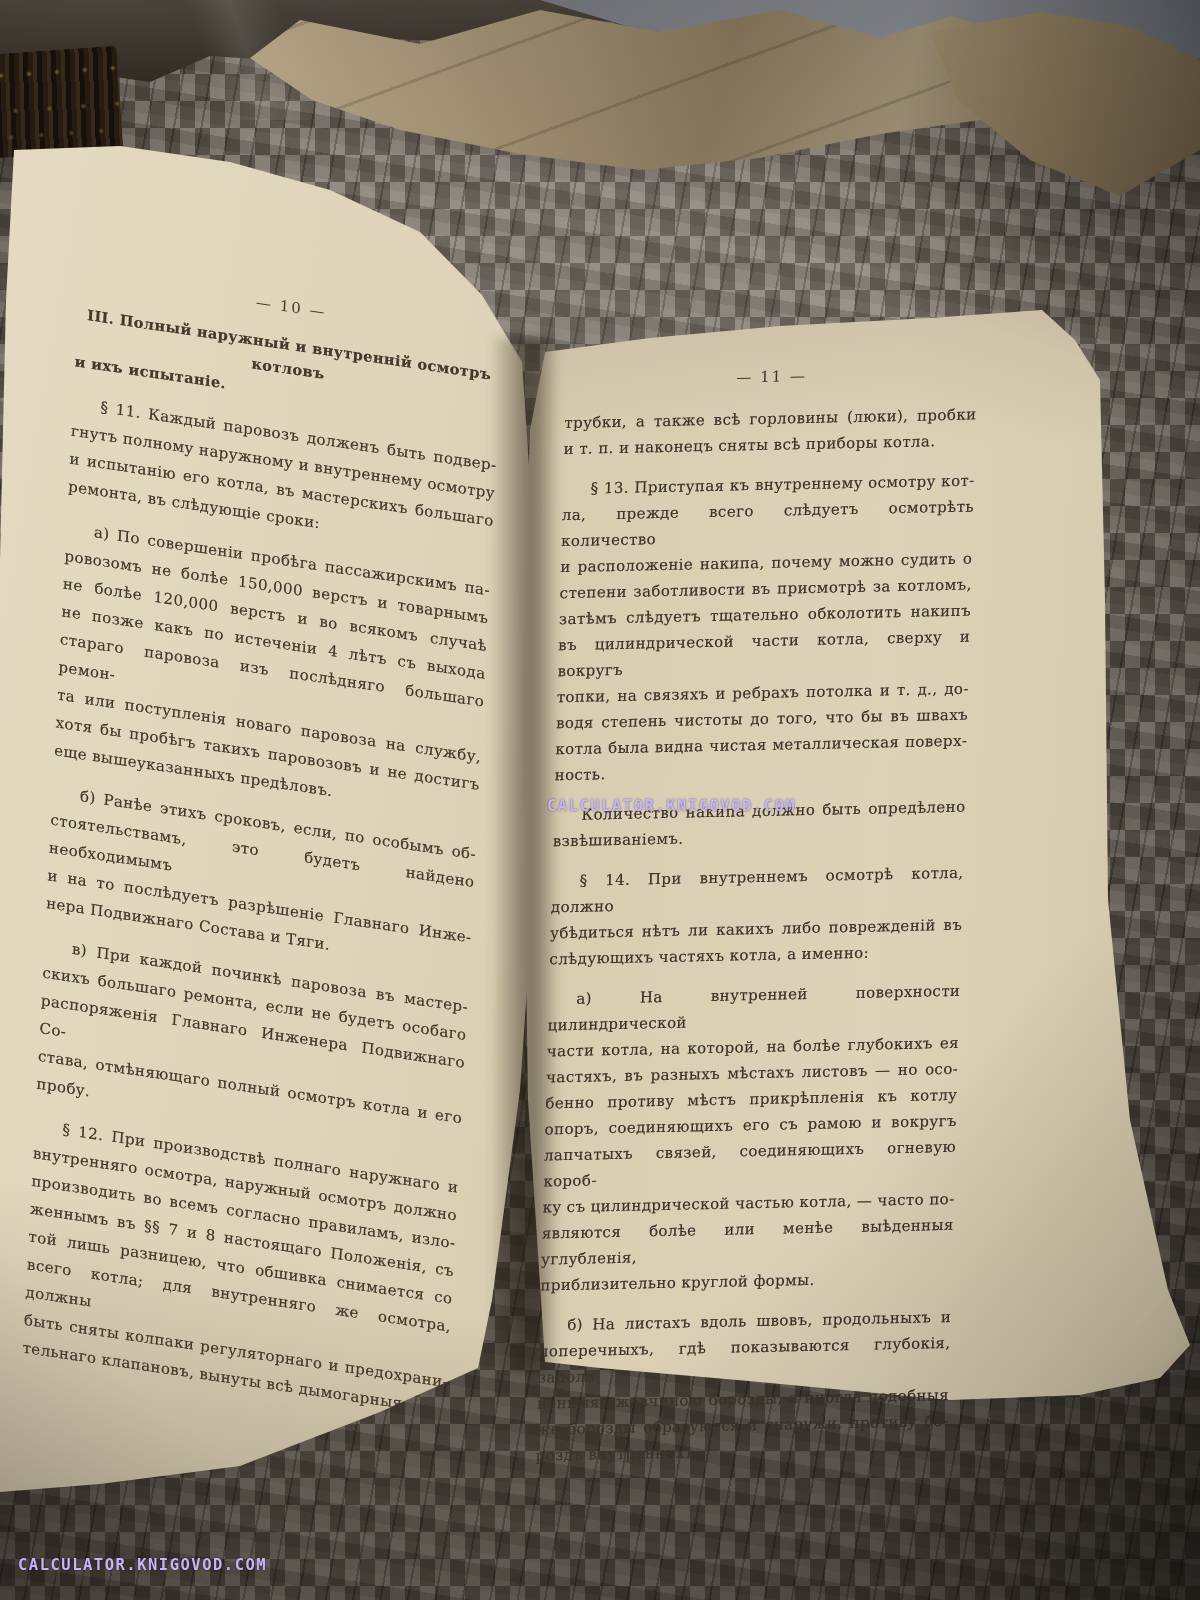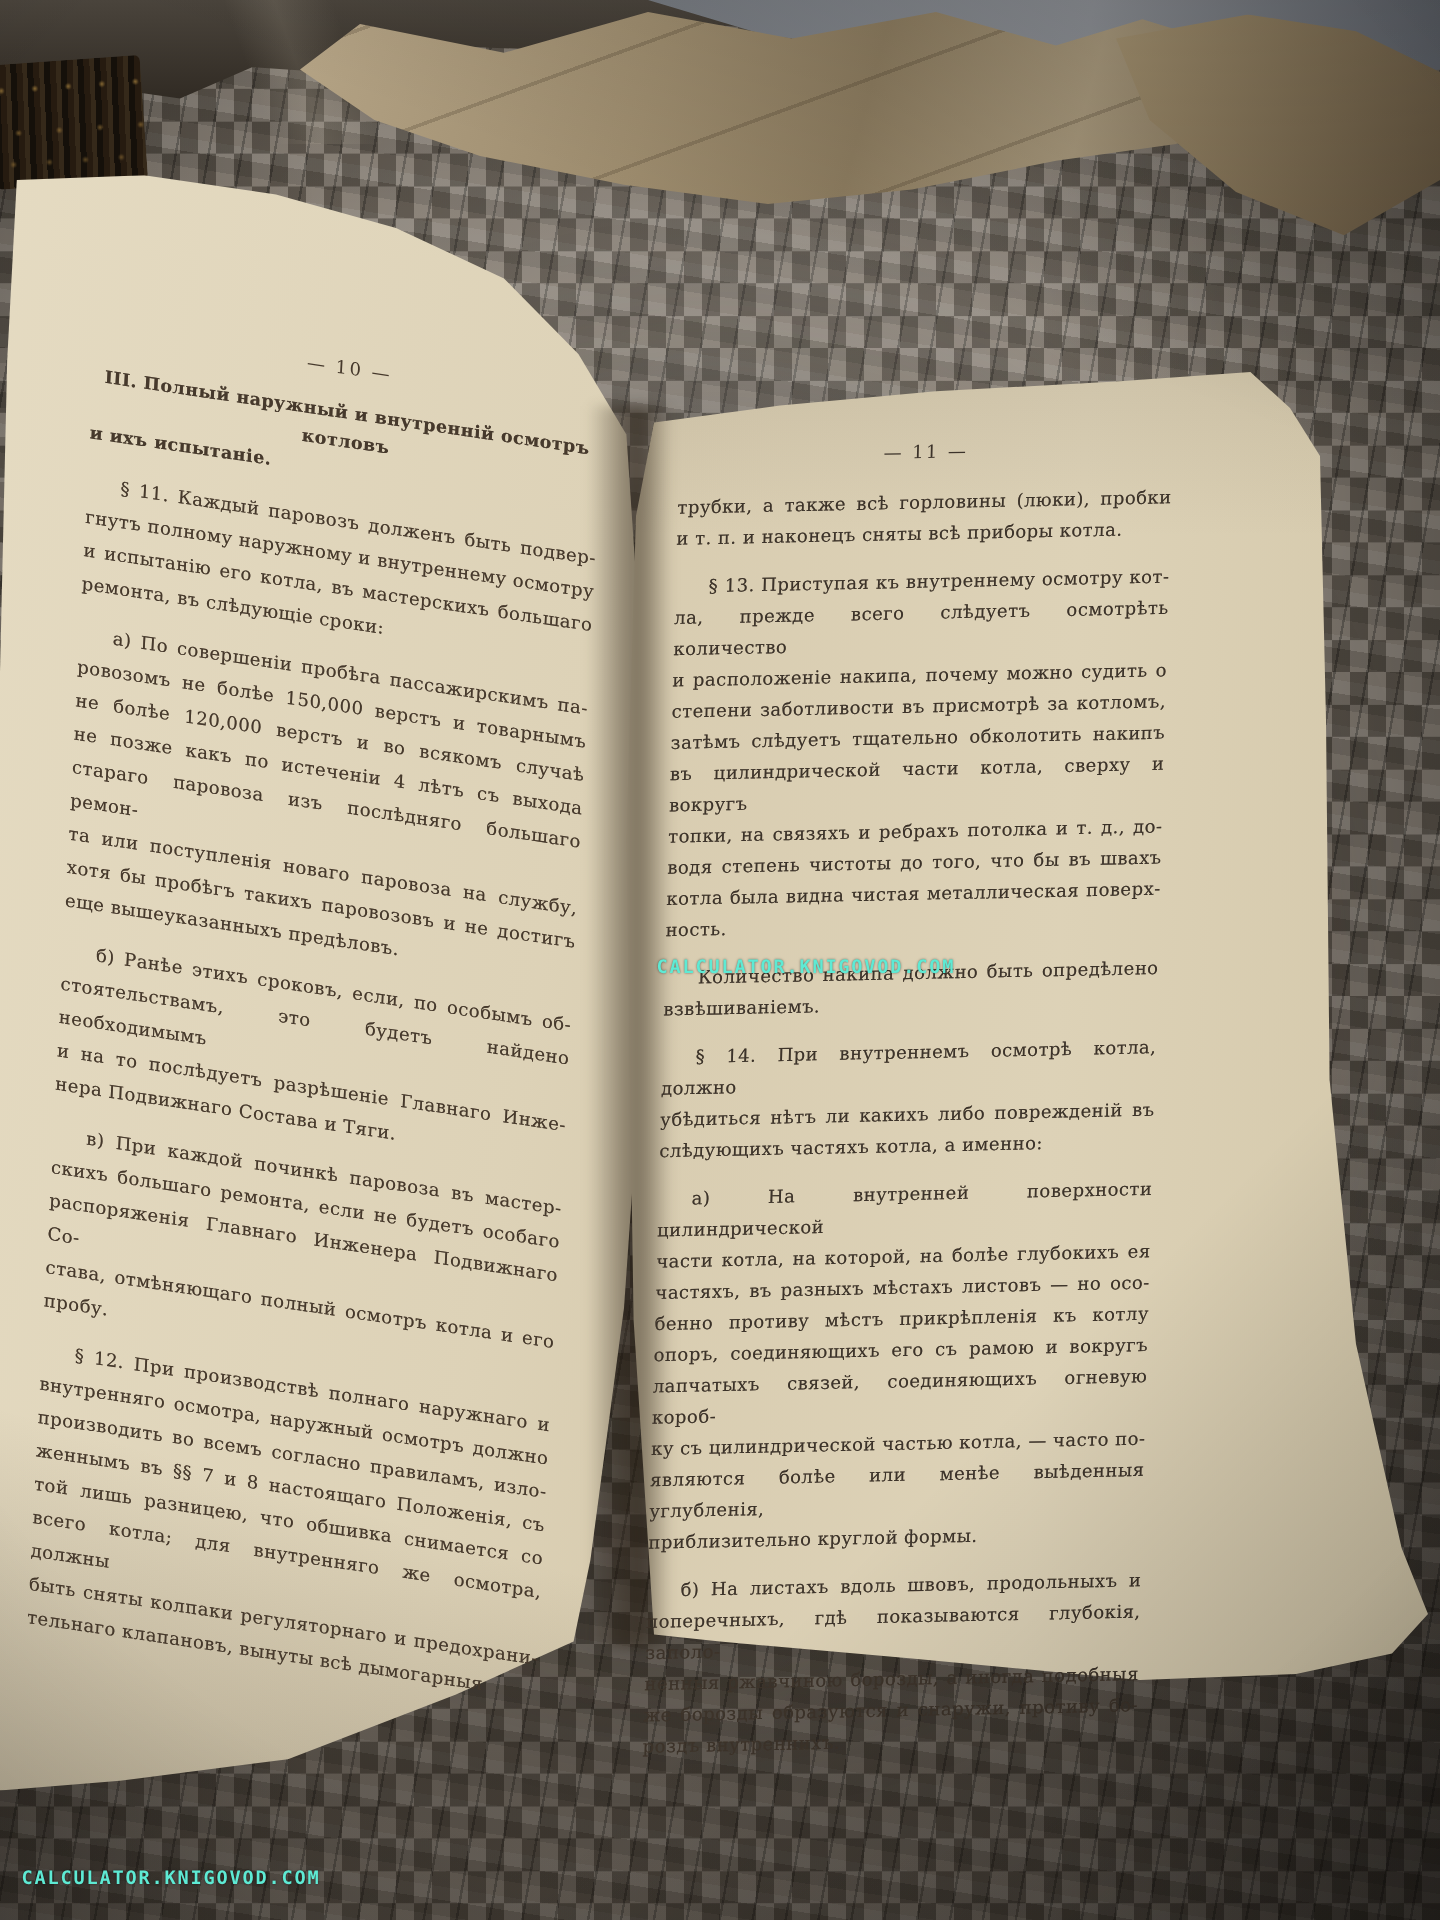--- a/index.html
+++ b/index.html
@@ -86,21 +86,21 @@
          text-shadow:0 0 .5px rgba(70,57,44,.6);}
   .tline:last-child{text-align-last:left;}
   .tline.first{text-indent:28px;}
 
   
   .vignette{left:0;top:0;width:1200px;height:1600px;pointer-events:none;
     background:
       radial-gradient(120% 100% at 50% 42%, transparent 55%, rgba(0,0,0,.38) 100%),
       linear-gradient(315deg, rgba(0,0,0,.30), transparent 28%),
       linear-gradient(200deg, rgba(0,0,0,.18), transparent 20%);}
-  .watermark{color:#5eead4;font-family:"DejaVu Sans Mono",monospace;font-weight:bold;
+  .watermark{color:#c4b5fd;font-family:"DejaVu Sans Mono",monospace;font-weight:bold;
     font-size:15.5px;letter-spacing:1.5px;text-shadow:0 0 2px rgba(0,0,0,.55);white-space:nowrap;}
   .wm-center{left:547px;top:797px;}
   .wm-bottom{left:18px;top:1556px;}
 </style>
 </head>
 <body>
 
 <div class="stage">
 
   <div class="abs shred"></div>

